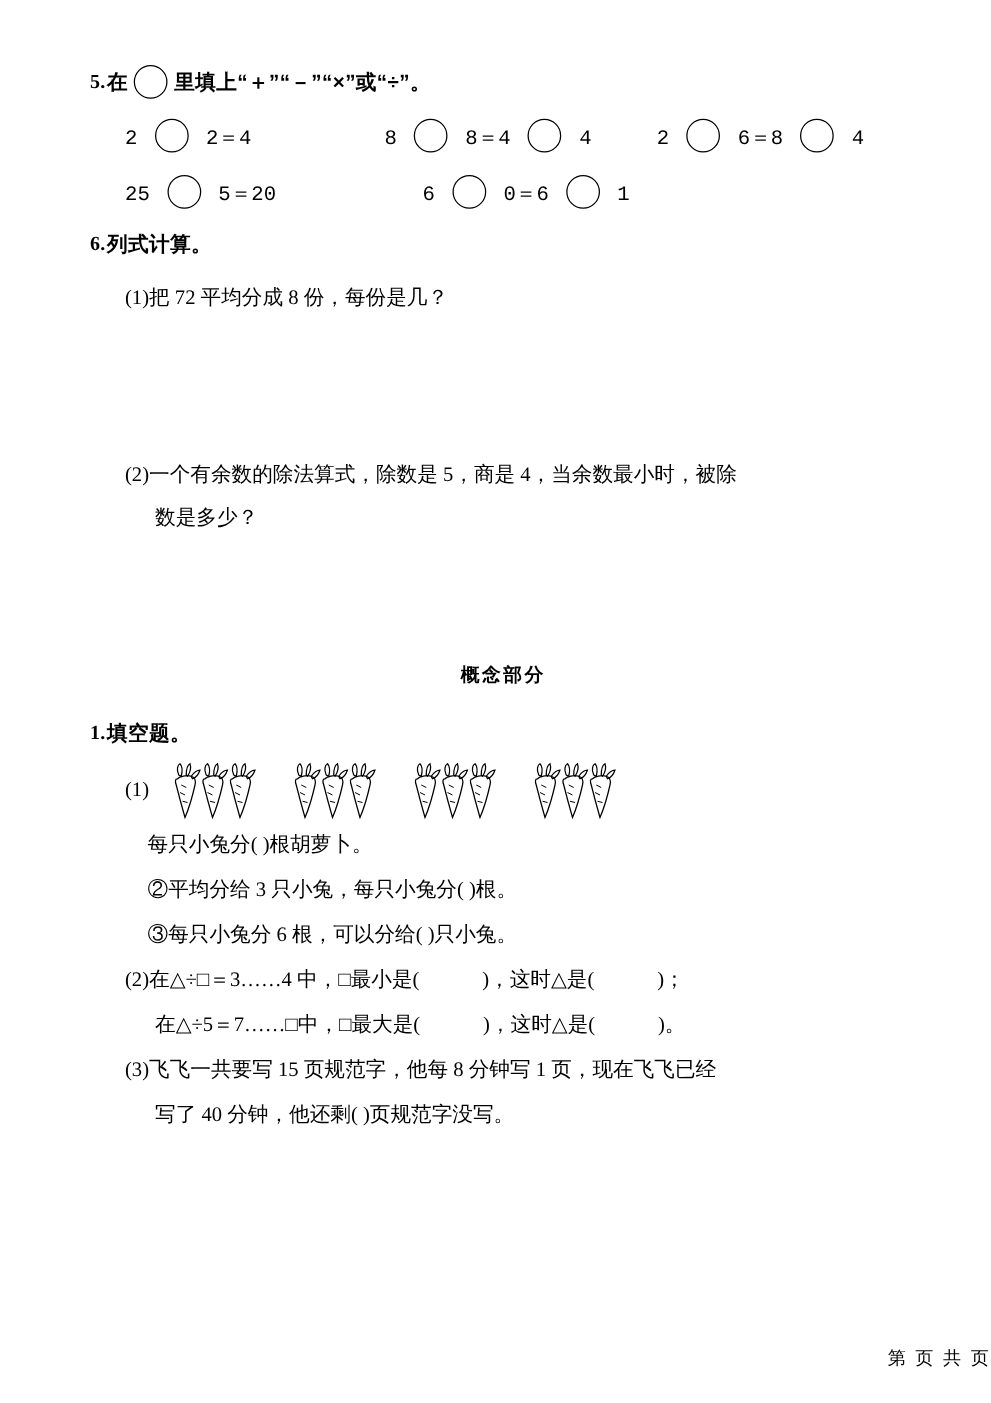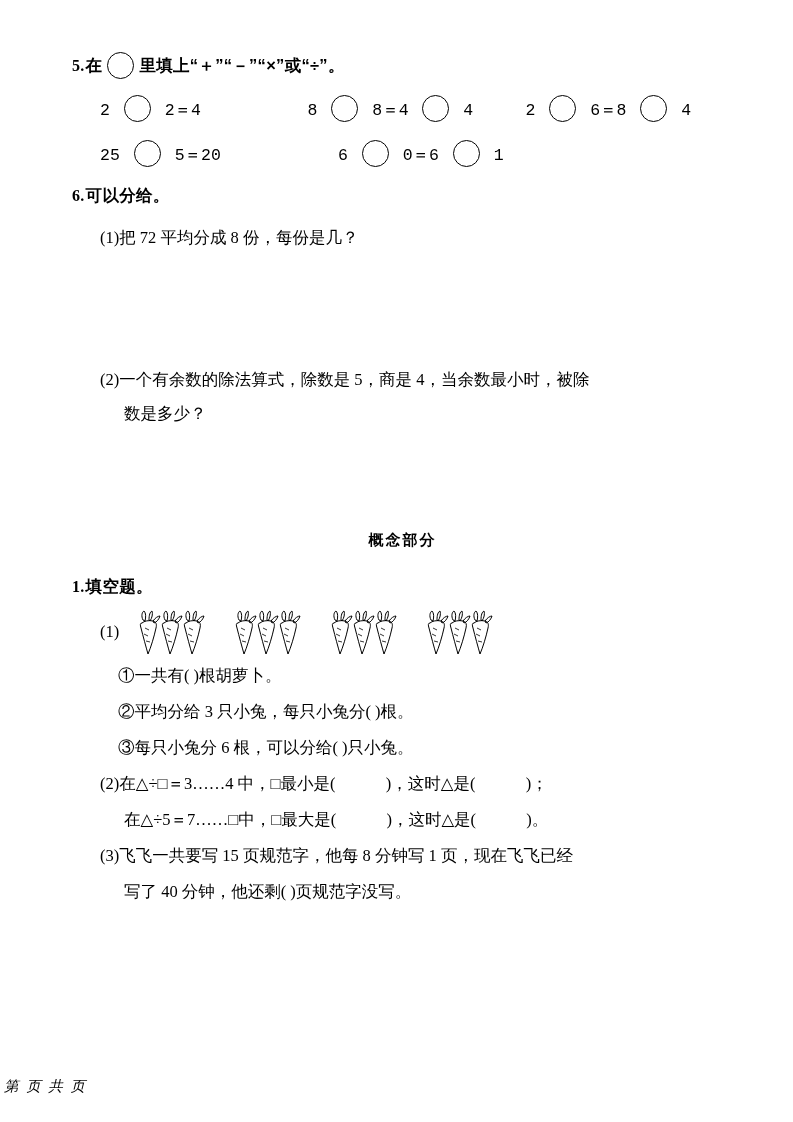--- a/index.html
+++ b/index.html
@@ -124,25 +124,24 @@
     display: inline-block;
     min-width: 42px;
   }
 
   
   .footer {
     position: absolute;
     left: 4px;
     right: 0;
     bottom: 26px;
-    text-align: left;
+    text-align: right;
     font-size: 14.5px;
     letter-spacing: 2px;
     color: #000;
-    font-style: italic;
   }
 </style>
 </head>
 <body>
 
 <div class="page">
 
   <div class="qhead">
     <span class="qnum">5.</span>
     <span>在</span>
@@ -184,21 +183,21 @@
         <span class="circ"></span>
         <span>0＝6</span>
         <span class="circ"></span>
         <span>1</span>
       </div>
     </div>
   </div>
 
   <div class="qhead ex6head">
     <span class="qnum">6.</span>
-    <span>可以分给。</span>
+    <span>列式计算。</span>
   </div>
 
   <div class="ex6">
     <div class="item">(1)把 72 平均分成 8 份，每份是几？</div>
     <div class="gap1"></div>
     <div class="item">(2)一个有余数的除法算式，除数是 5，商是 4，当余数最小时，被除</div>
     <div class="item indent">数是多少？</div>
     <div class="gap2"></div>
   </div>
 
@@ -376,21 +375,21 @@
               <path d="M6 13 C8 11 13 10 17 11 C20 12 21 14 20 18 C18 27 15 37 12 44 C10 37 7 26 5 18 C4 15 4 13 6 13 Z"></path>
               <path d="M9 18 L13 20" stroke-width="0.8"></path>
               <path d="M8 24 L12 26" stroke-width="0.8"></path>
               <path d="M10 31 L14 32" stroke-width="0.8"></path>
             </g>
           </svg>
         </span>
       </div>
     </div>
 
-    <div class="sub-item">①一共有(        )根胡萝卜。</div>
+    <div class="sub-item">每只小兔分(        )根胡萝卜。</div>
     <div class="sub-item">②平均分给 3 只小兔，每只小兔分(        )根。</div>
     <div class="sub-item">③每只小兔分 6 根，可以分给(        )只小兔。</div>
 
     <div>
       <span>(2)在△÷□＝3……4 中，□最小是(</span>
       <span class="blank-par"></span>
       <span>)，这时△是(</span>
       <span class="blank-par"></span>
       <span>)；</span>
     </div>

